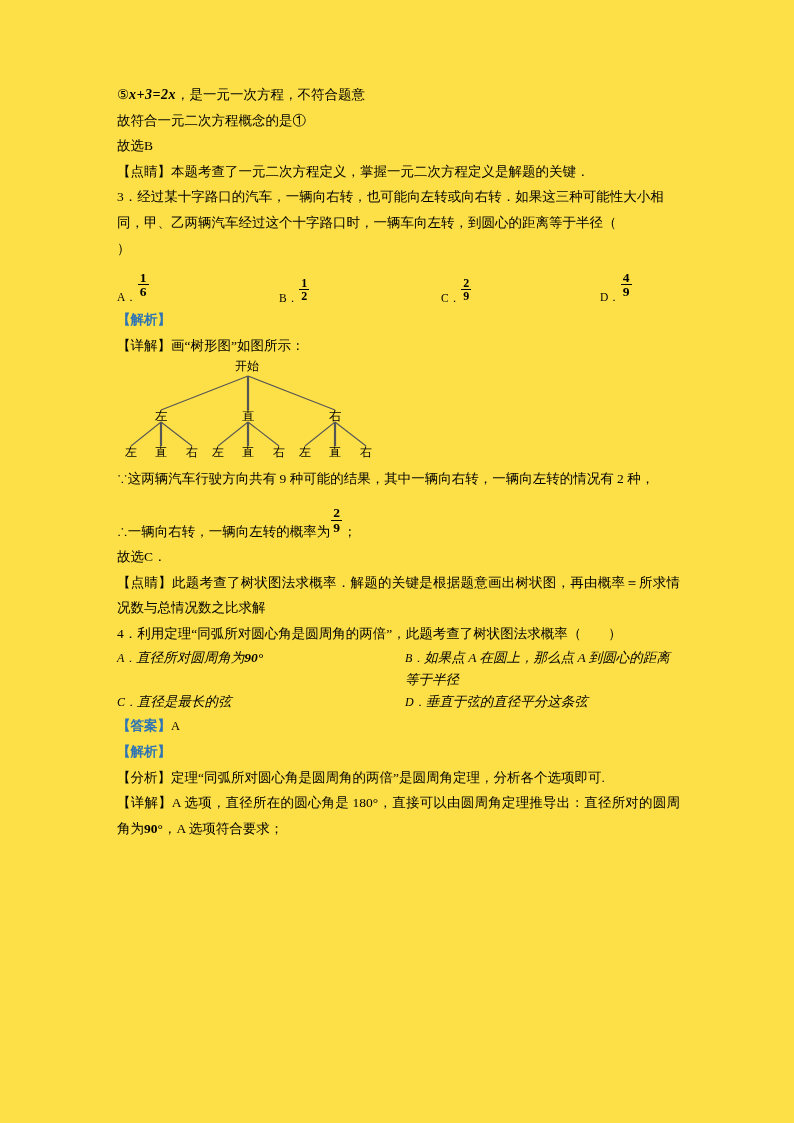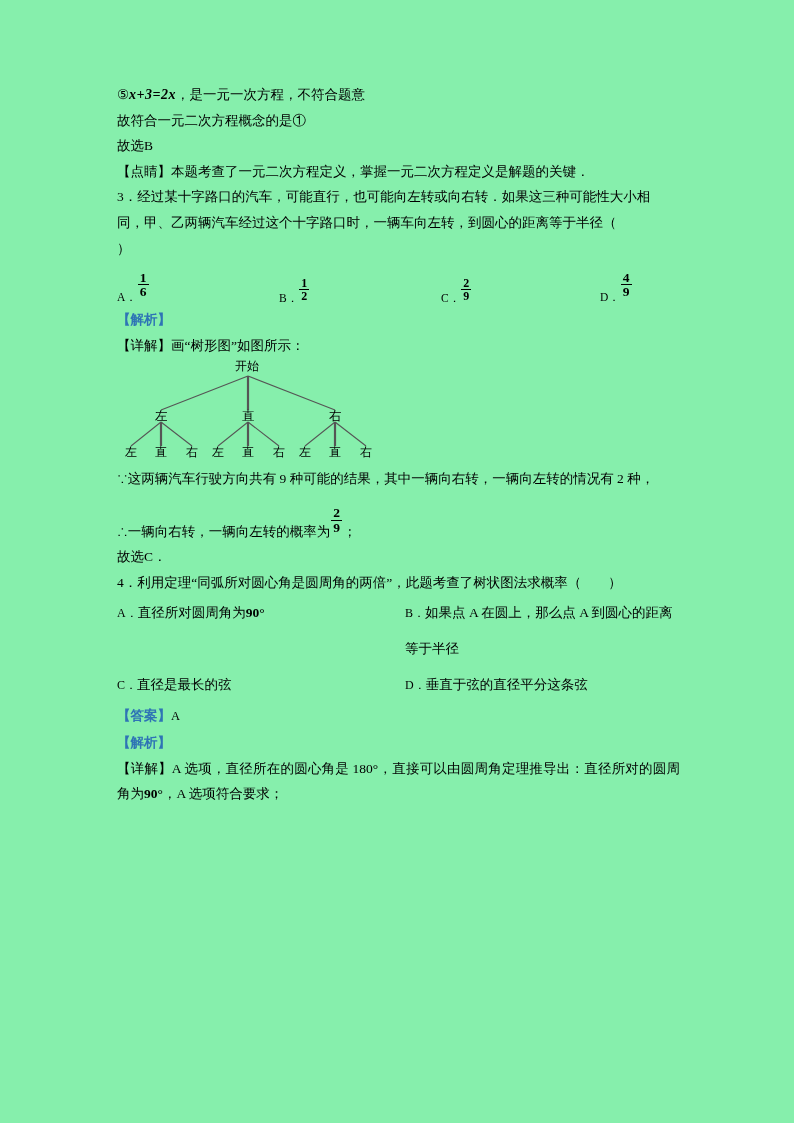--- a/index.html
+++ b/index.html
@@ -13,21 +13,21 @@
     position: relative;
     font-family: "Liberation Serif", "DejaVu Serif", serif;
     color: #000000;
     overflow: hidden;
   }
   .page {
     position: absolute;
     left: 0; top: 0;
     width: 794px;
     height: 1123px;
-    background: #86efac;
+    background: #fde047;
   }
   .content {
     position: absolute;
     left: 117px;
     top: 82px;
     width: 563px;
   }
   .para {
     font-size: 13.5px;
     line-height: 25.6px;
@@ -96,21 +96,22 @@
   .opt-b { left: 162px; }
   .opt-c { left: 324px; }
   .opt-d { left: 483px; }
   .opt-b .frac, .opt-c .frac { top: -5px; font-size: 12px; }
   .opt-d .frac { top: -8px; }
 
   
   .q4row {
     position: relative;
     font-size: 13.5px;
-    line-height: 36px;
+    line-height: 22px;
+    font-style: italic;
   }
   .q4col-l { display: inline-block; width: 288px; vertical-align: top; }
   .q4col-r { display: inline-block; width: 275px; vertical-align: top; }
   .q4lbl { font-family: "Liberation Serif", "DejaVu Serif", serif; font-size: 12px; }
 
   
   .tree-wrap {
     position: relative;
     height: 108px;
     width: 300px;
@@ -139,21 +140,21 @@
 
     <div class="para">故符合一元二次方程概念的是①</div>
 
     <div class="para">故选B</div>
 
     <div class="para">
       <span class="bk">【点睛】</span><span>本题考查了一元二次方程定义，掌握一元二次方程定义是解题的关键．</span>
     </div>
 
     <div class="para">
-      <span>3．</span><span>经过某十字路口的汽车，可能直行，也可能向左转或向右转．如果这三种可能性大小相</span>
+      <span>3．</span><span>经过某十字路口的汽车，一辆向右转，也可能向左转或向右转．如果这三种可能性大小相</span>
     </div>
     <div class="para">同，甲、乙两辆汽车经过这个十字路口时，一辆车向左转，到圆心的距离等于半径（</div>
     <div class="para">）</div>
 
     <div class="optrow">
       <div class="opt opt-a">
         <span class="lbl">A．</span><span class="frac"><span class="num">1</span><span class="den">6</span></span>
       </div>
       <div class="opt opt-b">
         <span class="lbl">B．</span><span class="frac"><span class="num">1</span><span class="den">2</span></span>
@@ -218,20 +219,23 @@
     <div class="para">∵这两辆汽车行驶方向共有 9 种可能的结果，其中一辆向右转，一辆向左转的情况有 2 种，</div>
 
     <div class="spacer-md"></div>
 
     <div class="para">
       <span>∴一辆向右转，一辆向左转的概率为</span><span class="frac"><span class="num">2</span><span class="den">9</span></span><span>；</span>
     </div>
 
     <div class="para">故选C．</div>
 
+    <div class="para">
+      <span class="bk">【点睛】</span><span>此题考查了树状图法求概率．解题的关键是根据题意画出树状图，再由概率＝所求情况数与总情况数之比求解</span>
+    </div>
 
     <div class="para">
       <span>4．</span><span>利用定理“同弧所对圆心角是圆周角的两倍”，此题考查了树状图法求概率（　　）</span>
     </div>
 
     <div class="q4row">
       <div class="q4col-l">
         <span class="q4lbl">A．</span><span>直径所对圆周角为</span><span class="deg">90°</span>
       </div><div class="q4col-r">
         <span class="q4lbl">B．</span><span>如果点 A 在圆上，那么点 A 到圆心的距离等于半径</span>
@@ -247,19 +251,22 @@
     </div>
 
     <div class="para">
       <span class="blue">【答案】</span><span class="latin">A</span>
     </div>
 
     <div class="para">
       <span class="blue">【解析】</span>
     </div>
 
+    <div class="para">
+      <span class="bk">【分析】</span><span>定理“同弧所对圆心角是圆周角的两倍”是圆周角定理，分析各个选项即可.</span>
+    </div>
 
     <div class="para">
       <span class="bk">【详解】</span><span>A 选项，直径所在的圆心角是 180°，直接可以由圆周角定理推导出：直径所对的圆周角为</span><span class="deg">90°</span><span>，A 选项符合要求；</span>
     </div>
 
   </div>
 </div>
 
 </body></html>

